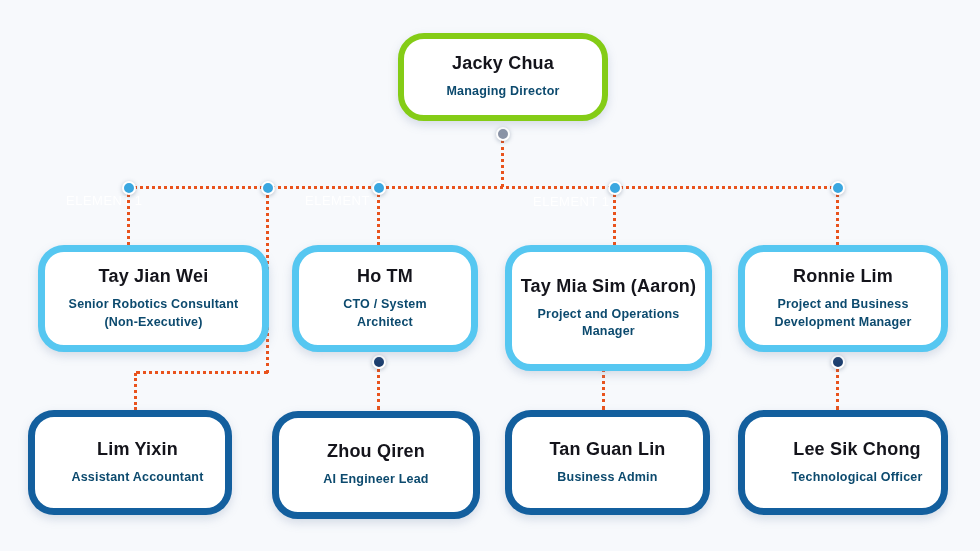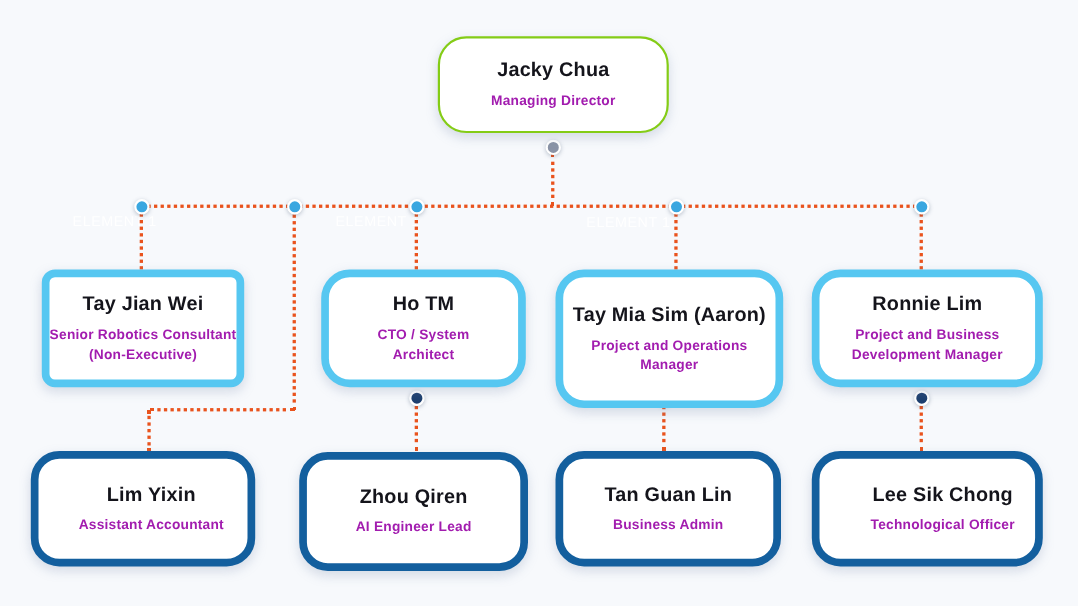--- a/index.html
+++ b/index.html
@@ -52,36 +52,36 @@
     border-radius: 26px;
     box-sizing: border-box;
     display: flex;
     flex-direction: column;
     align-items: center;
     justify-content: center;
     text-align: center;
     padding: 6px 8px;
     box-shadow: 0 4px 10px rgba(125, 145, 175, 0.28);
   }
-  .node-executive  { border: 2px solid #84cc16; }
+  .node-executive  { border: 6px solid #84cc16; }
   .node-management { border: 7px solid #56C7F1; }
   .node-staff      { border: 7px solid #135F9E; }
 
   .node-name {
     font-size: 18px;
     font-weight: bold;
     color: #14141b;
     letter-spacing: 0.2px;
     white-space: nowrap;
     margin-bottom: 9px;
   }
   .node-title {
     font-size: 12.5px;
     font-weight: bold;
-    color: #a21caf;
+    color: #0c4a6e;
     letter-spacing: 0.2px;
     line-height: 1.4;
   }
   .title-line { white-space: nowrap; }
 </style>
 </head>
 <body>
 
 <div class="canvas">
 
@@ -112,21 +112,21 @@
   <div class="dot dot-staff" style="left:604px; top:362px;"></div>
   <div class="dot dot-staff" style="left:838px; top:362px;"></div>
 
   <div class="node node-executive" style="left:398px; top:33px; width:210px; height:88px;">
     <div class="node-name">Jacky Chua</div>
     <div class="node-title">
       <div class="title-line">Managing Director</div>
     </div>
   </div>
 
-  <div class="node node-management" style="left:38px; top:245px; width:184px; height:107px;border-radius:12px;">
+  <div class="node node-management" style="left:38px; top:245px; width:231px; height:107px;">
     <div class="node-name">Tay Jian Wei</div>
     <div class="node-title">
       <div class="title-line">Senior Robotics Consultant</div>
       <div class="title-line">(Non-Executive)</div>
     </div>
   </div>
 
   <div class="node node-management" style="left:292px; top:245px; width:186px; height:107px;">
     <div class="node-name">Ho TM</div>
     <div class="node-title">

